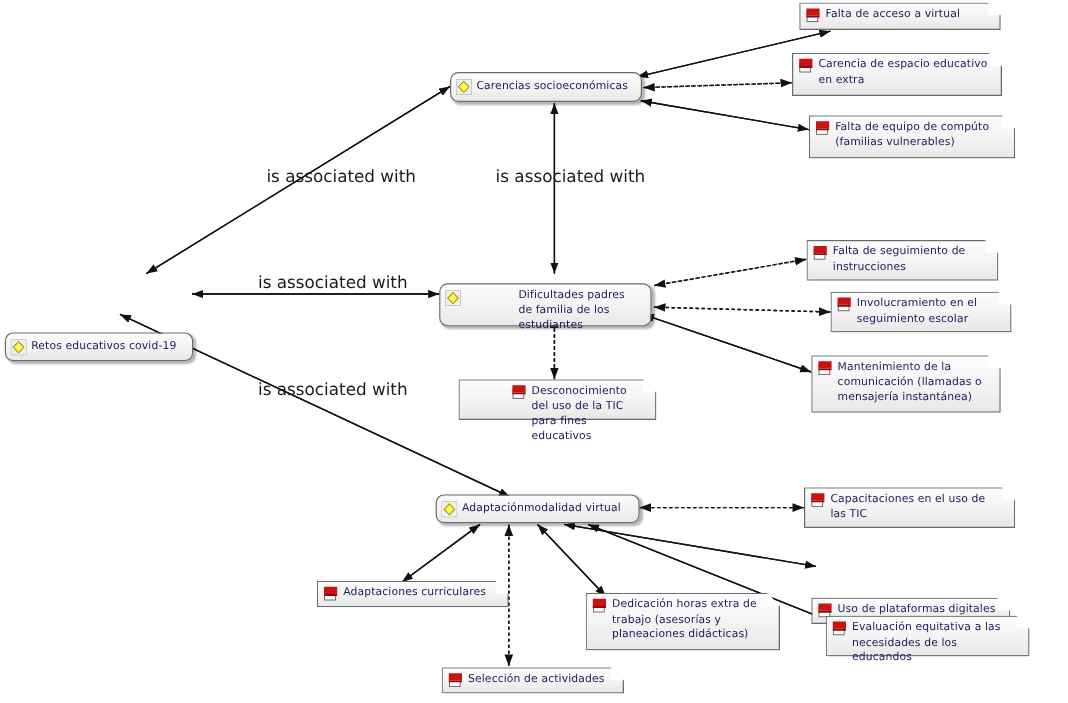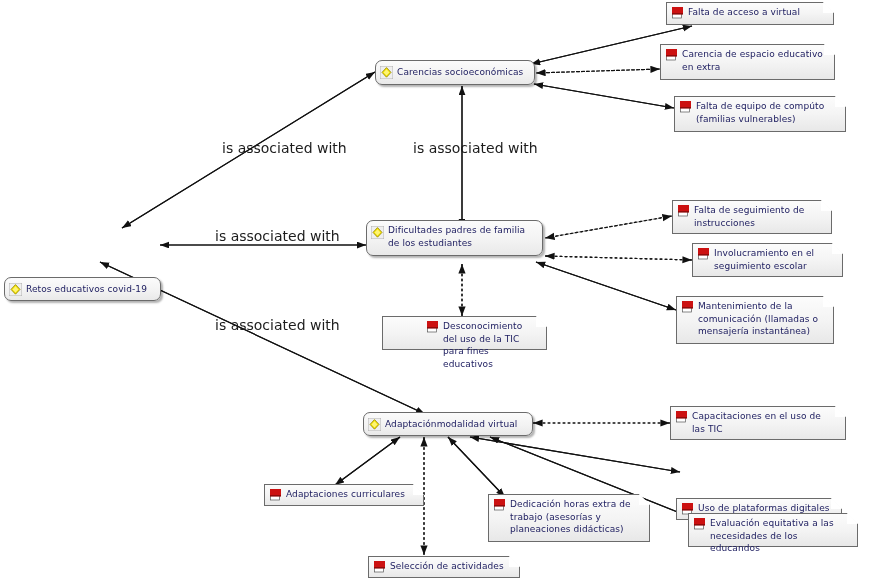--- a/index.html
+++ b/index.html
@@ -193,21 +193,21 @@
     <span class="ico">
       <svg viewBox="0 0 13 13" width="13" height="13">
         <rect x="0" y="0" width="13" height="13" fill="#efefef" stroke="#9a9a9a" stroke-width="0.7"></rect>
         <polygon points="6.5,1.6 11,6.4 6.5,11.2 2,6.4" fill="#f7e600" stroke="#8f8000" stroke-width="0.8"></polygon>
         <polygon points="6.5,3.2 9.4,6.4 6.5,9.6 3.6,6.4" fill="#fff68a" opacity="0.85"></polygon>
       </svg>
     </span>
     <span class="label">Carencias socioeconómicas</span>
   </div>
 
-  <div class="node concept" style="left:366px; top:220px; width:177px; height:36px;">
+  <div class="node concept" style="left:366px; top:236px; width:177px; height:36px;gap:44px;">
     <span class="ico" style="align-self:flex-start; margin-top:2px;">
       <svg viewBox="0 0 13 13" width="13" height="13">
         <rect x="0" y="0" width="13" height="13" fill="#efefef" stroke="#9a9a9a" stroke-width="0.7"></rect>
         <polygon points="6.5,1.6 11,6.4 6.5,11.2 2,6.4" fill="#f7e600" stroke="#8f8000" stroke-width="0.8"></polygon>
         <polygon points="6.5,3.2 9.4,6.4 6.5,9.6 3.6,6.4" fill="#fff68a" opacity="0.85"></polygon>
       </svg>
     </span>
     <span class="label" style="align-self:flex-start;">Dificultades padres de familia de los estudiantes</span>
   </div>
 

